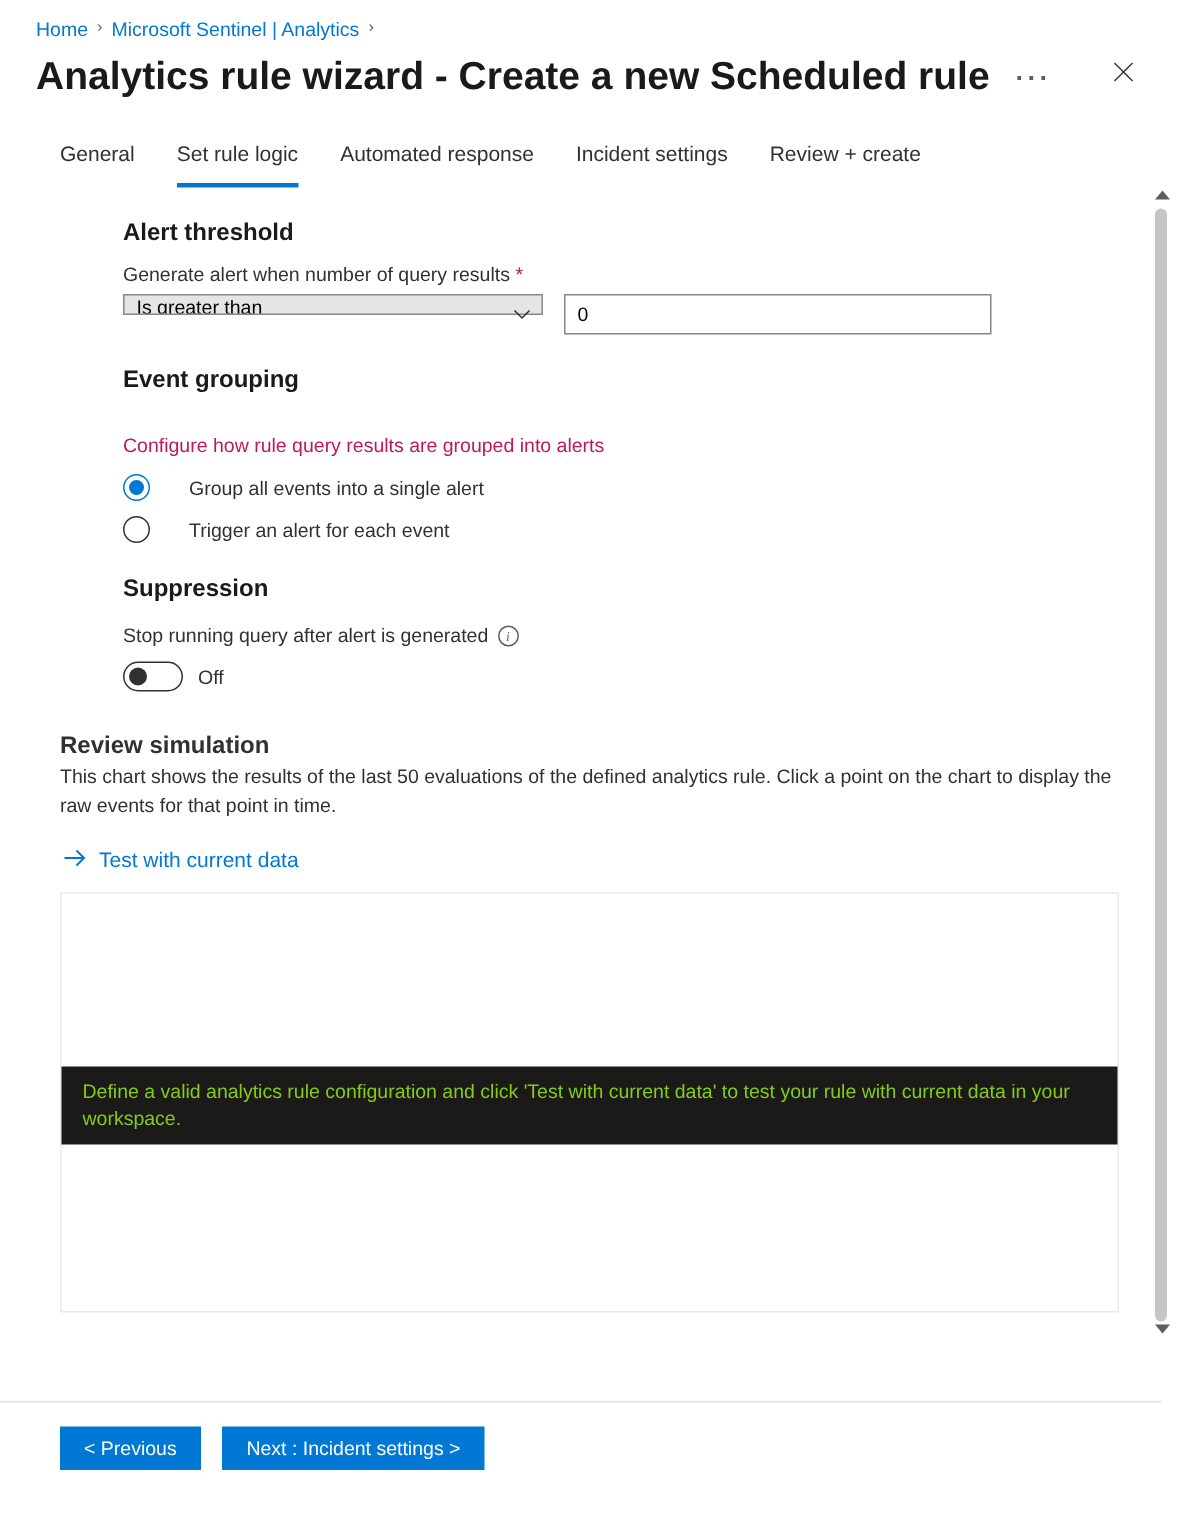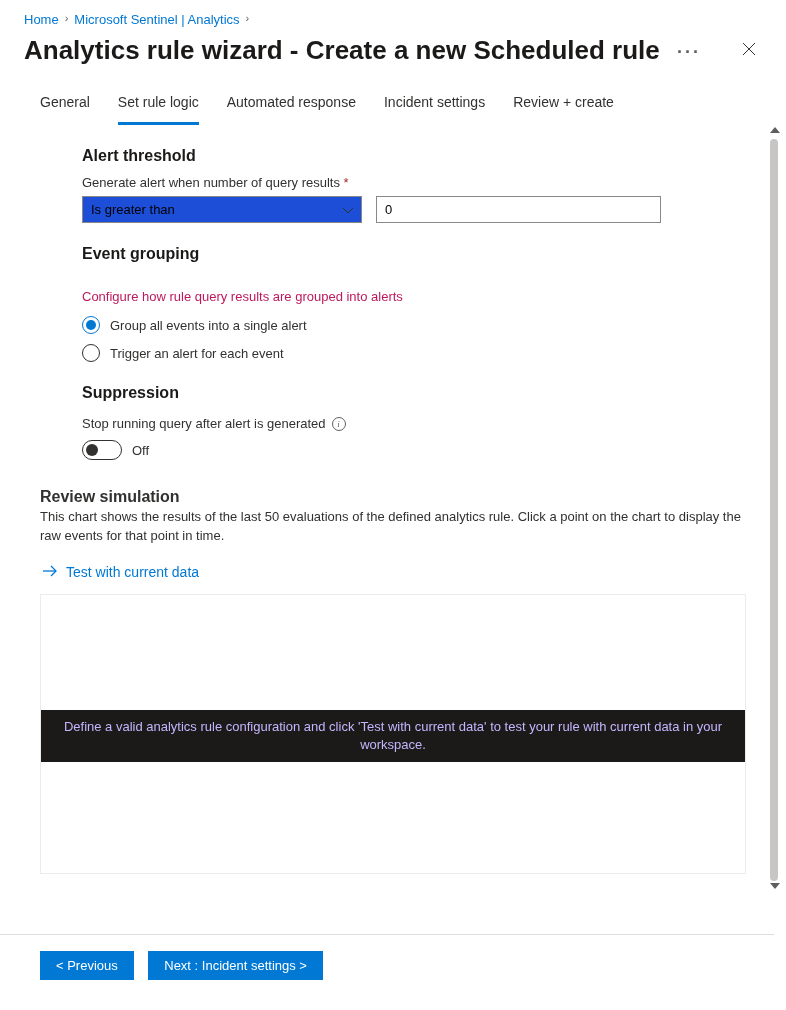--- a/index.html
+++ b/index.html
@@ -26,47 +26,47 @@
     .scrollbar-thumb { position: absolute; top: 14px; bottom: 14px; left: 2px; width: 8px; background: #c8c6c4; border-radius: 4px; }
     
     .content-left { padding-left: 42px; }
     
     .section-h { font-size: 16px; font-weight: 600; color: #1b1a19; margin-top: 14px; margin-bottom: 10px; }
     .field-label { font-size: 13px; color: #323130; margin-bottom: 6px; }
     .req { color: #a4262c; }
     
     .field-row { display: flex; gap: 14px; margin-bottom: 8px; }
     .select-wrap { position: relative; width: 280px; }
-    .select-wrap select { width: 100%; height: 27px; border: 1px solid #8a8886; background: #1d4ed8; padding: 0 30px 0 8px; font-size: 13px; appearance: none; cursor: pointer; }
+    .select-wrap select { width: 100%; height: 14px; border: 1px solid #8a8886; background: #e5e5e5; padding: 0 30px 0 8px; font-size: 13px; appearance: none; cursor: pointer; }
     .select-wrap .chevd { position: absolute; right: 8px; top: 50%; transform: translateY(-50%); pointer-events: none; }
     .num-input { width: 285px; height: 27px; border: 1px solid #8a8886; padding: 0 8px; font-size: 13px; }
     
     .grp-desc { font-size: 13px; color: #be185d; margin: 26px 0 12px; }
     .radio-wrap { display: flex; align-items: center; gap: 10px; margin-bottom: 10px; }
     .radio { width: 18px; height: 18px; border: 1px solid #323130; border-radius: 50%; position: relative; cursor: pointer; flex-shrink: 0; }
     .radio.checked { border-color: #0078d4; }
     .radio.checked::after { content: ""; position: absolute; top: 3px; left: 3px; width: 10px; height: 10px; background: #0078d4; border-radius: 50%; }
-    .radio-label { font-size: 13px; }
+    .radio-label { font-size: 13px; margin-left: 16px; }
     
     .toggle-row { display: flex; align-items: center; gap: 10px; margin-top: 8px; }
     .toggle { width: 40px; height: 20px; border: 1px solid #323130; border-radius: 10px; position: relative; cursor: pointer; background: #fff; }
     .toggle::after { content: ""; position: absolute; left: 3px; top: 3px; width: 12px; height: 12px; background: #323130; border-radius: 50%; }
     .toggle-label { font-size: 13px; }
     .sup-label { font-size: 13px; display: inline-flex; align-items: flex-end; gap: 6px; margin-top: 4px; }
     .info-icon { width: 14px; height: 14px; border: 1px solid #605e5c; border-radius: 50%; display: inline-flex; align-items: center; justify-content: center; font-size: 9px; color: #605e5c; font-style: italic; font-family: serif; }
     
     .results-block { margin-top: 28px; padding-left: 0; }
     .results-h { font-size: 16px; font-weight: 600; padding-left: 0; }
     .results-desc { font-size: 13px; color: #323130; margin-top: 2px; line-height: 1.45; }
     
     .test-link { display: inline-flex; align-items: center; gap: 8px; color: #0078d4; font-size: 14px; margin: 18px 0 14px 2px; cursor: pointer; }
     .arrow-right { display: inline-block; }
     
     .chart-box { border: 1px solid #edebe9; height: 280px; position: relative; background: #fff; }
-    .chart-overlay { position: absolute; top: 115px; left: 0; right: 0; background: #1b1a19; color: #c4b5fd; font-size: 13px; padding: 8px 14px; text-align: center; line-height: 1.4; }
+    .chart-overlay { position: absolute; top: 115px; left: 0; right: 0; background: #1b1a19; color: #84cc16; font-size: 13px; padding: 8px 14px; line-height: 1.4; }
     
     .footer { position: absolute; bottom: 30px; left: 0; right: 12px; padding: 16px 40px 0; border-top: 1px solid #e1dfdd; }
     .btn { display: inline-block; padding: 7px 16px; font-size: 13px; cursor: pointer; border: none; background: #0078d4; color: #fff; margin-right: 10px; }
   </style>
 </head>
 <body>
 
 <div class="breadcrumb">
   <a href="#">Home</a>
   <span class="chev">›</span>

